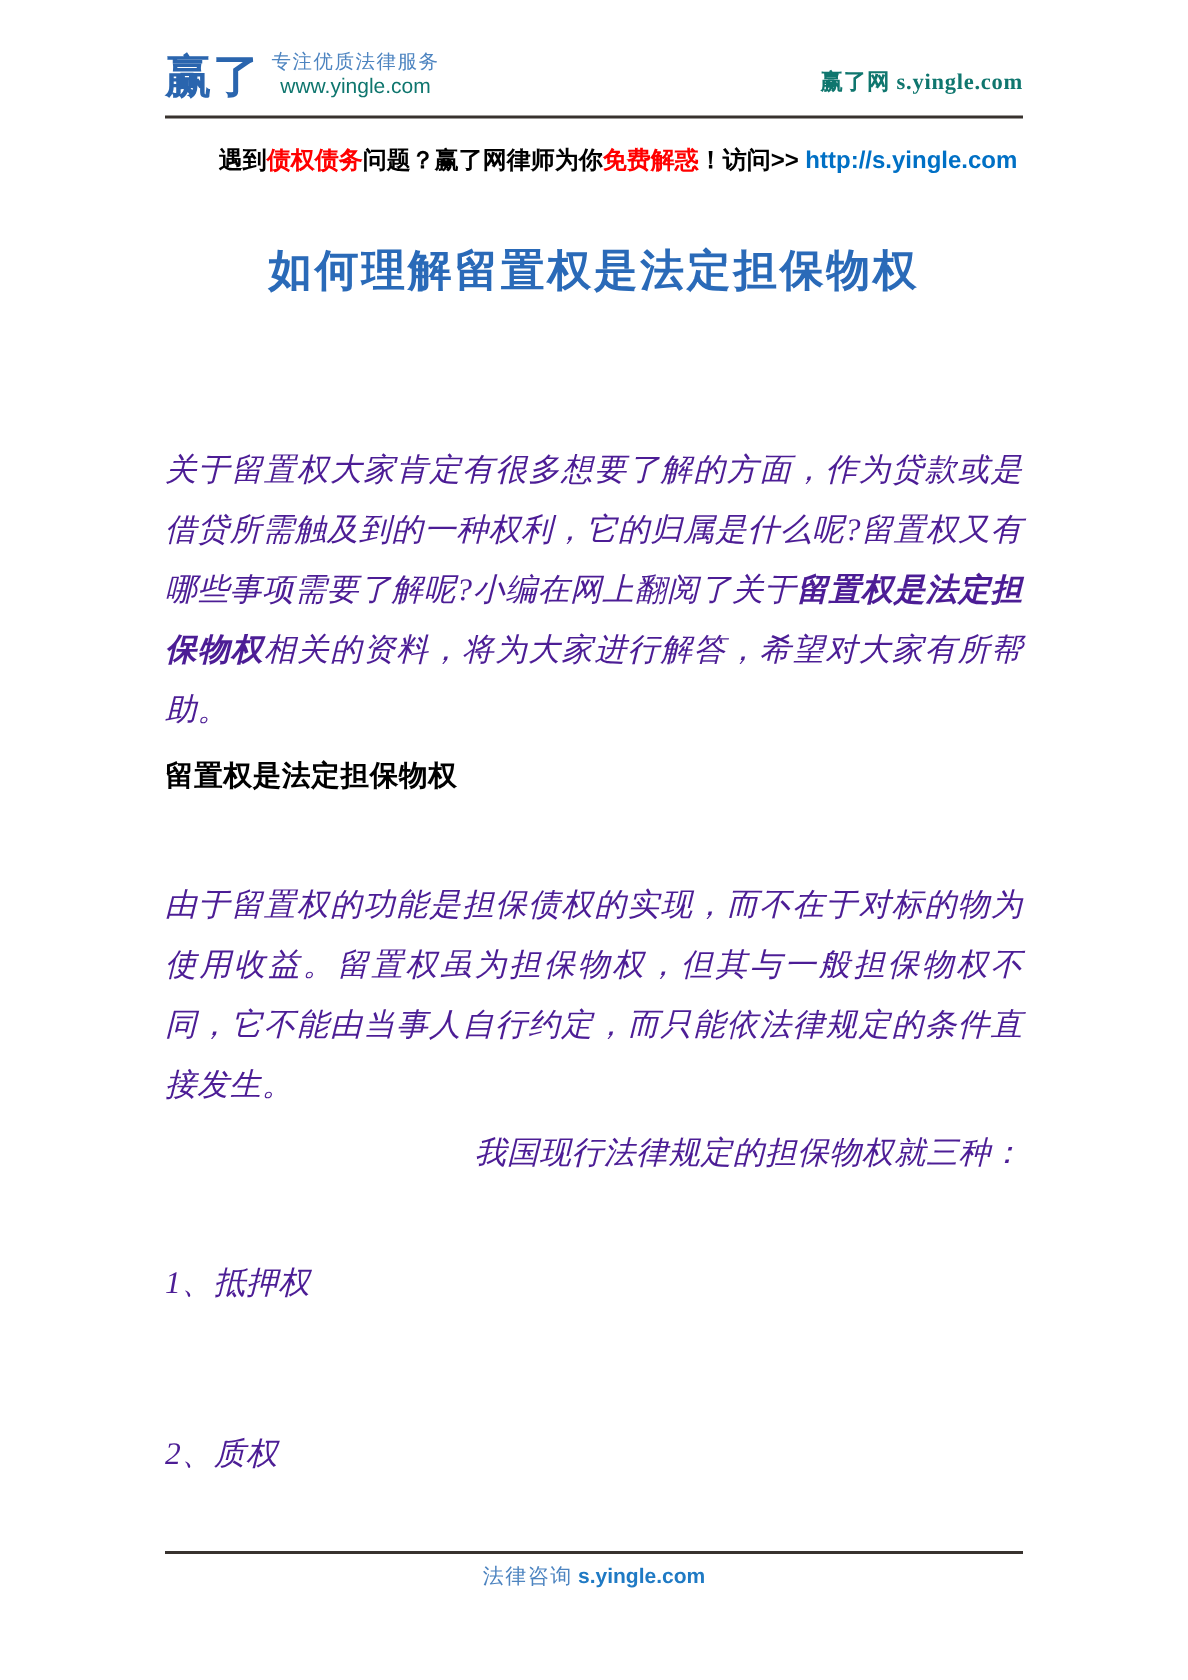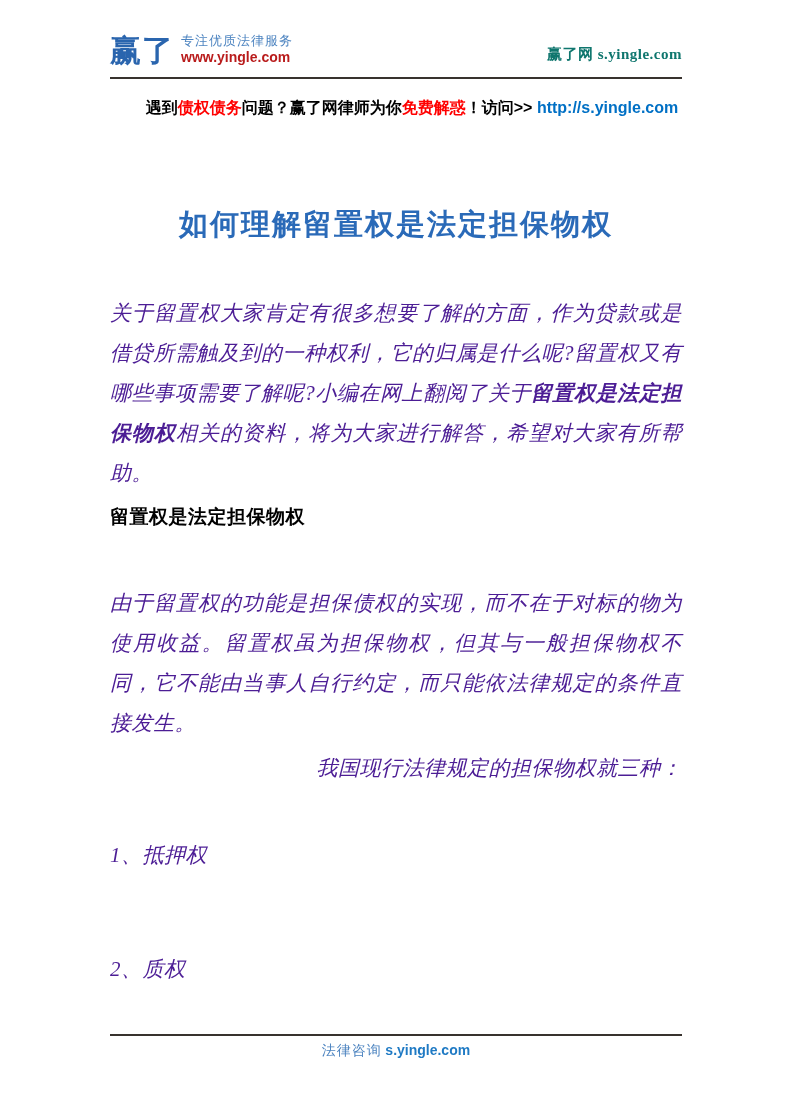--- a/index.html
+++ b/index.html
@@ -37,34 +37,34 @@
     line-height: 1.0;
     font-weight: bold;
     color: #2a65ae;
     letter-spacing: 1px;
   }
   .brand-tagline {
     display: flex;
     flex-direction: column;
     justify-content: flex-end;
     padding-bottom: 1px;
+    align-items: center;
   }
   .tagline-1 {
     font-family: "Liberation Sans", sans-serif;
     font-size: 13px;
     line-height: 16px;
     color: #4d84c0;
     letter-spacing: 1px;
   }
   .tagline-2 {
     font-family: "Liberation Sans", sans-serif;
     font-size: 14px;
     line-height: 16px;
-    color: #b91c1c;
-    font-weight: bold;
+    color: #0f766e;
   }
   .site-label {
     font-family: "Liberation Serif", serif;
     font-size: 15px;
     font-weight: bold;
     color: #0f766e;
     padding-bottom: 2px;
     letter-spacing: 0.5px;
   }
   .header-rule {
@@ -95,21 +95,20 @@
     position: absolute;
     top: 161px;
     left: 0;
     width: 100%;
     text-align: center;
     font-family: "Liberation Serif", serif;
     font-size: 29px;
     font-weight: bold;
     color: #2a6ab8;
     letter-spacing: 2px;
-    margin-top: 44px;
   }
 
   
   .body-par {
     position: absolute;
     left: 0;
     width: 100%;
     font-size: 21px;
     line-height: 40px;
     text-align: justify;

